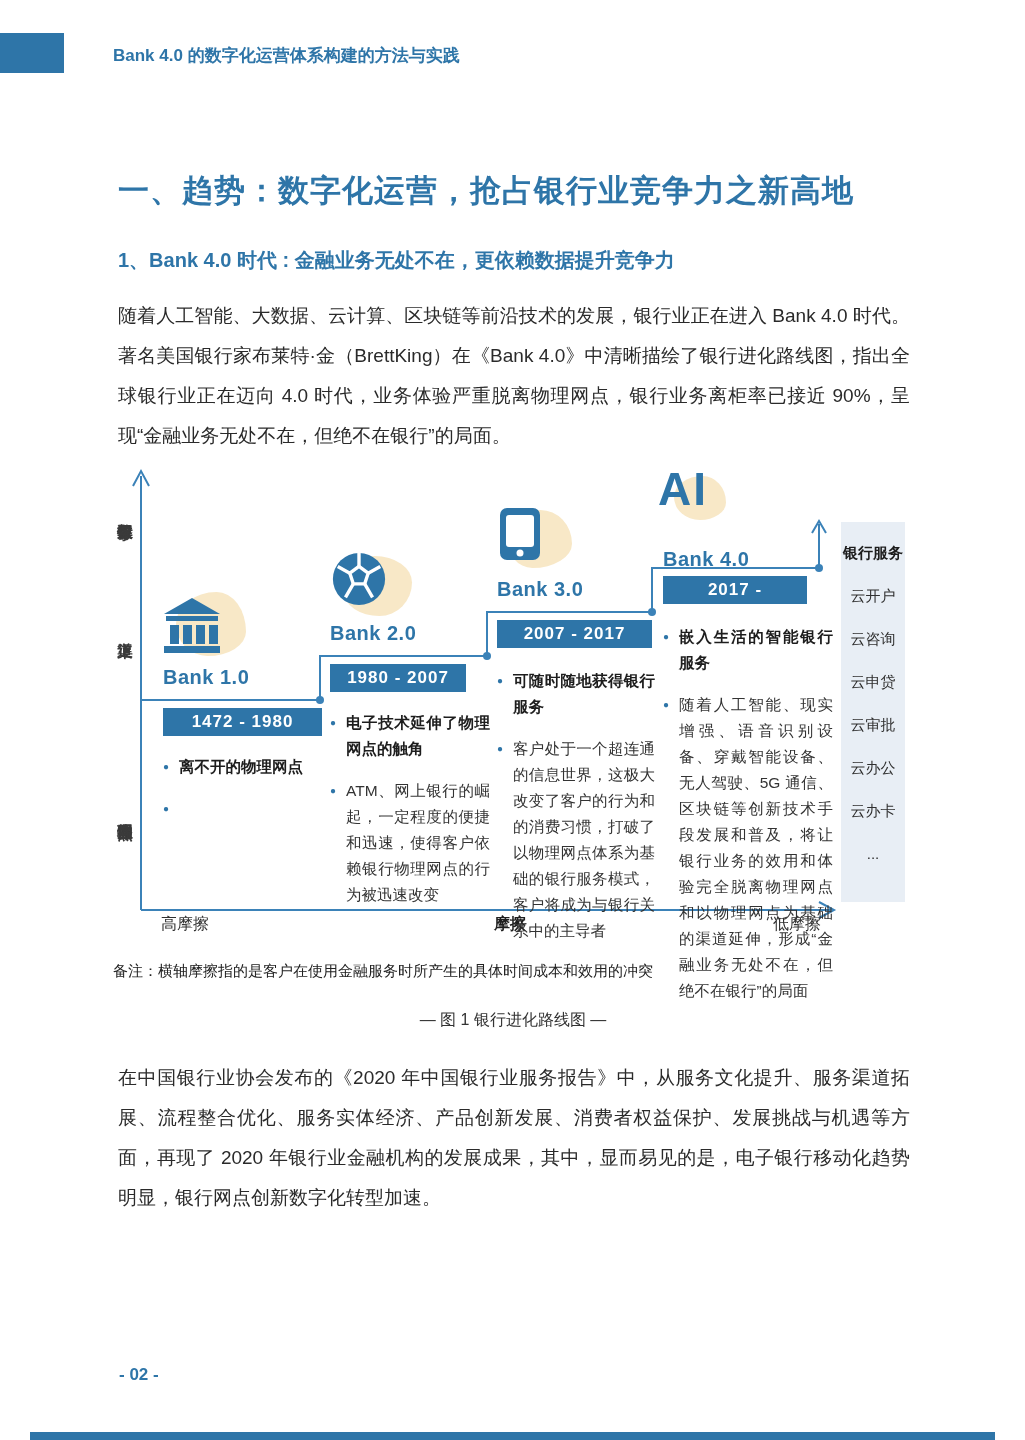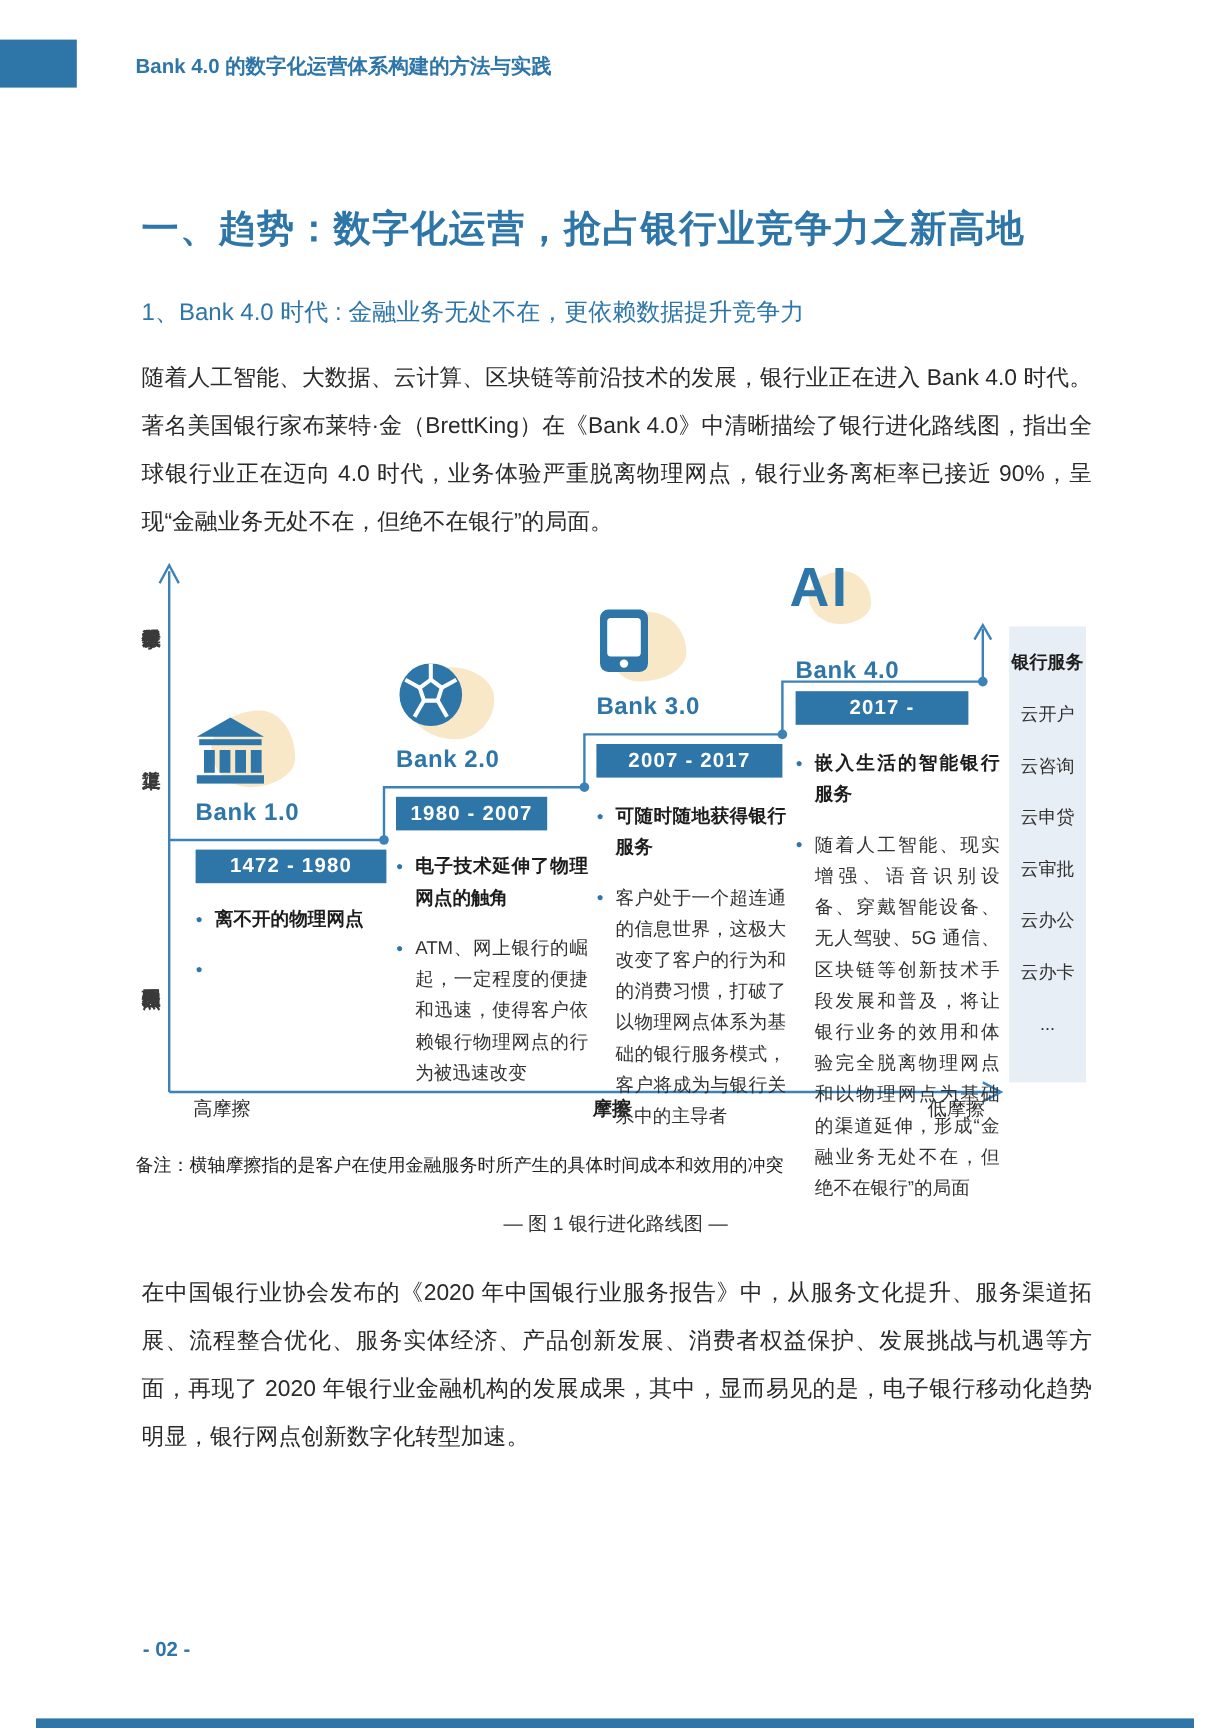--- a/index.html
+++ b/index.html
@@ -6,21 +6,21 @@
   body { background:#ffffff; }
   .page {
     position:relative; width:1025px; height:1440px; margin:0 auto;
     background:#ffffff; overflow:hidden;
     font-family:"Liberation Sans","DejaVu Sans",sans-serif; color:#2b2b2b;
   }
   .header-square { position:absolute; left:0; top:33px; width:64px; height:40px; background:#2e75a8; }
   .header-title  { position:absolute; left:113px; top:44px; font-size:17px; font-weight:bold; color:#2e75a8; }
 
   .h1 { position:absolute; left:118px; top:170px; width:792px; font-size:31px; font-weight:bold; color:#2e75a8; letter-spacing:1px; }
-  .h2 { position:absolute; left:118px; top:247px; width:792px; font-size:20px; font-weight:normal; color:#2e75a8; }
+  .h2 { position:absolute; left:118px; top:247px; width:792px; font-size:20px; font-weight:bold; color:#2e75a8; }
 
   .para { position:absolute; left:118px; width:792px; font-size:19px; line-height:40px; text-align:justify; color:#2a2a2a; }
   .p1 { top:296px; }
   .p2 { top:1058px; }
 
   .fig-lines { position:absolute; left:115px; top:460px; width:800px; height:485px; }
 
   .v-label { position:absolute; writing-mode:vertical-rl; text-orientation:upright; font-size:15.5px; font-weight:600; color:#3a3a3a; }
   .x-label { position:absolute; font-size:16px; color:#2f2f2f;margin-left:16px; }
   .x-label.bold { font-weight:bold; color:#1f1f1f; }
@@ -121,21 +121,21 @@
 
   <div class="blob blob4"></div>
   <div class="ai-text">AI</div>
 
   <div class="stage-label" style="left:163px; top:666px;">Bank 1.0</div>
   <div class="stage-label" style="left:330px; top:622px;">Bank 2.0</div>
   <div class="stage-label" style="left:497px; top:578px;">Bank 3.0</div>
   <div class="stage-label" style="left:663px; top:548px;">Bank 4.0</div>
 
   <div class="date-bar" style="left:163px; top:708px; width:159px;">1472 - 1980</div>
-  <div class="date-bar" style="left:330px; top:664px; width:126px;">1980 - 2007</div>
+  <div class="date-bar" style="left:330px; top:664px; width:136px;">1980 - 2007</div>
   <div class="date-bar" style="left:497px; top:620px; width:155px;">2007 - 2017</div>
   <div class="date-bar" style="left:663px; top:576px; width:144px;">2017 -</div>
 
   <div class="bullets" style="left:163px; top:754px; width:158px;">
     <div class="bullet strong">
       <span class="dot">●</span>
       <span>离不开的物理网点</span>
     </div>
     <div class="bullet">
       <span class="dot">●</span>

